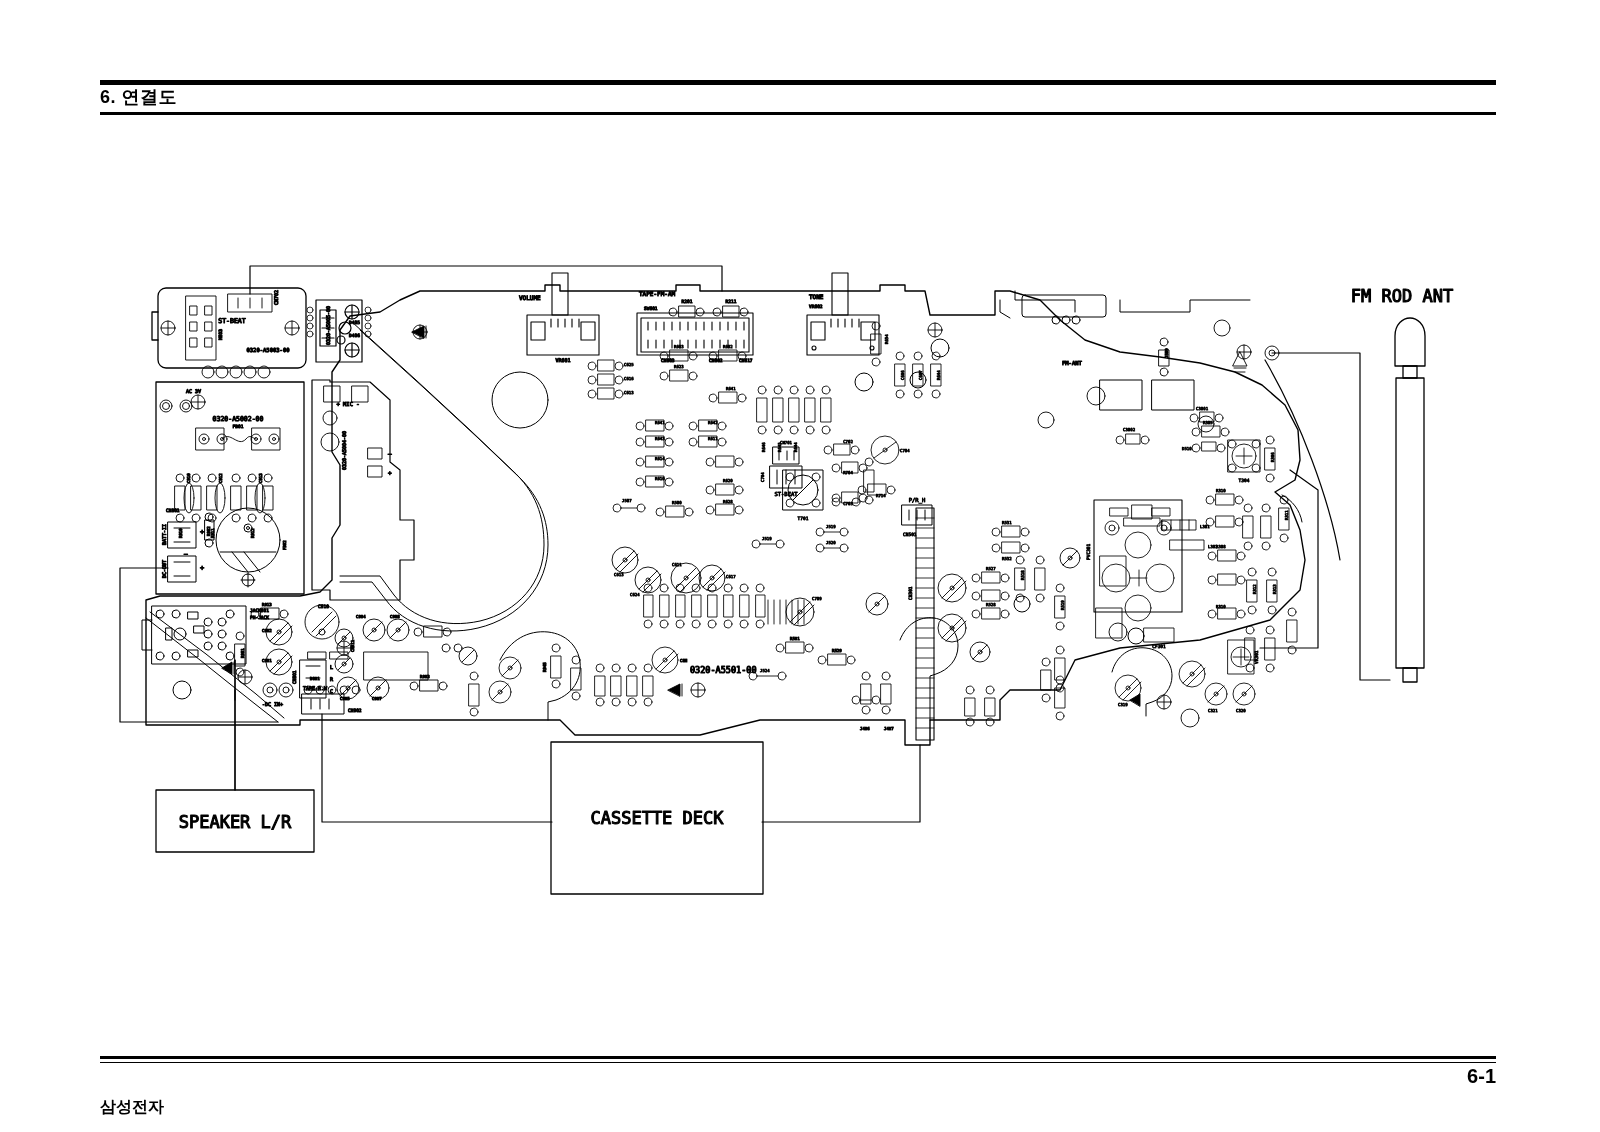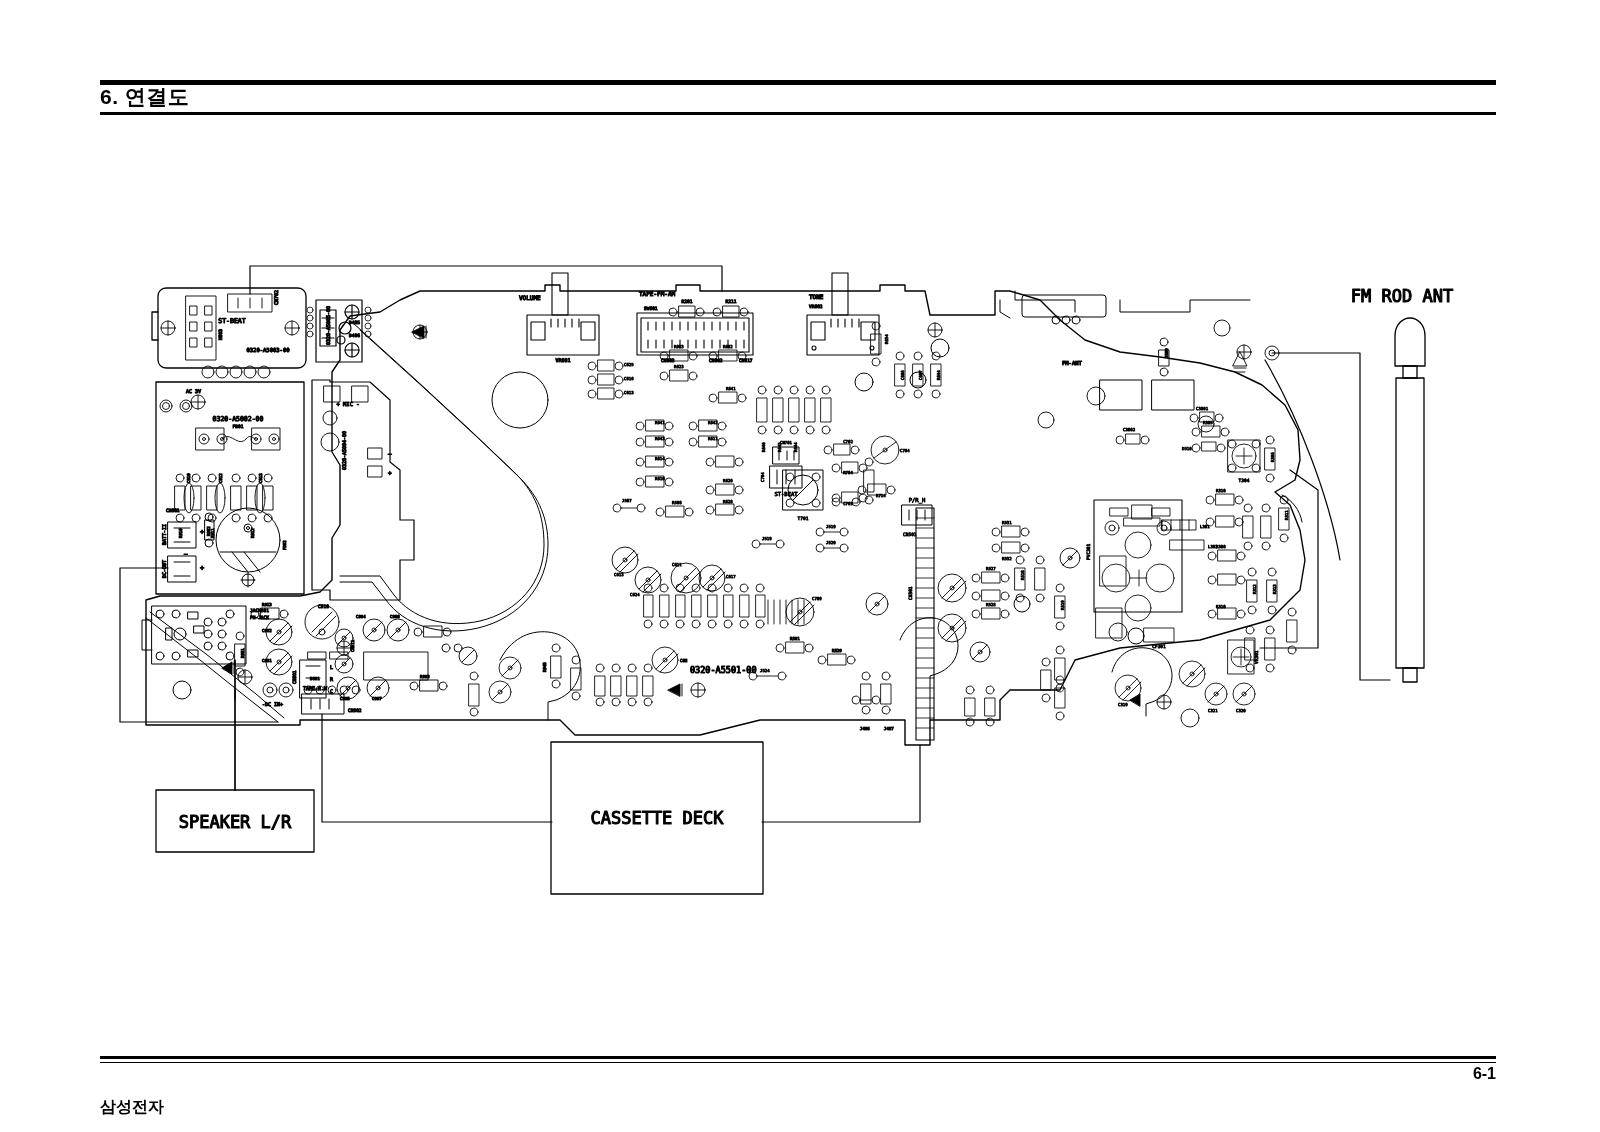--- a/index.html
+++ b/index.html
@@ -28,40 +28,40 @@
   }
   #rule-top        { left: 100px; top: 80px;   width: 1396px; height: 5px; }
   #rule-under-title{ left: 100px; top: 112px;  width: 1396px; height: 3px; }
   #rule-footer-a   { left: 100px; top: 1056px; width: 1396px; height: 3px; }
   #rule-footer-b   { left: 100px; top: 1062px; width: 1396px; height: 1px; }
 
   #page-title {
     position: absolute;
     left: 100px;
     top: 82px;
-    font-size: 21px;
+    font-size: 18px;
     font-weight: bold;
     letter-spacing: 0.5px;
     line-height: 30px;
     white-space: nowrap;
   }
   #footer-company {
     position: absolute;
     left: 100px;
     top: 1065px;
     font-size: 16px;
     font-weight: bold;
     white-space: nowrap;
     margin-top: 32px;
   }
   #footer-page {
     position: absolute;
     right: 104px;
     top: 1065px;
-    font-size: 16px;
+    font-size: 20px;
     font-weight: bold;
     white-space: nowrap;
   }
 
   
   #diagram {
     position: absolute;
     left: 0;
     top: 0;
     width: 1600px;

